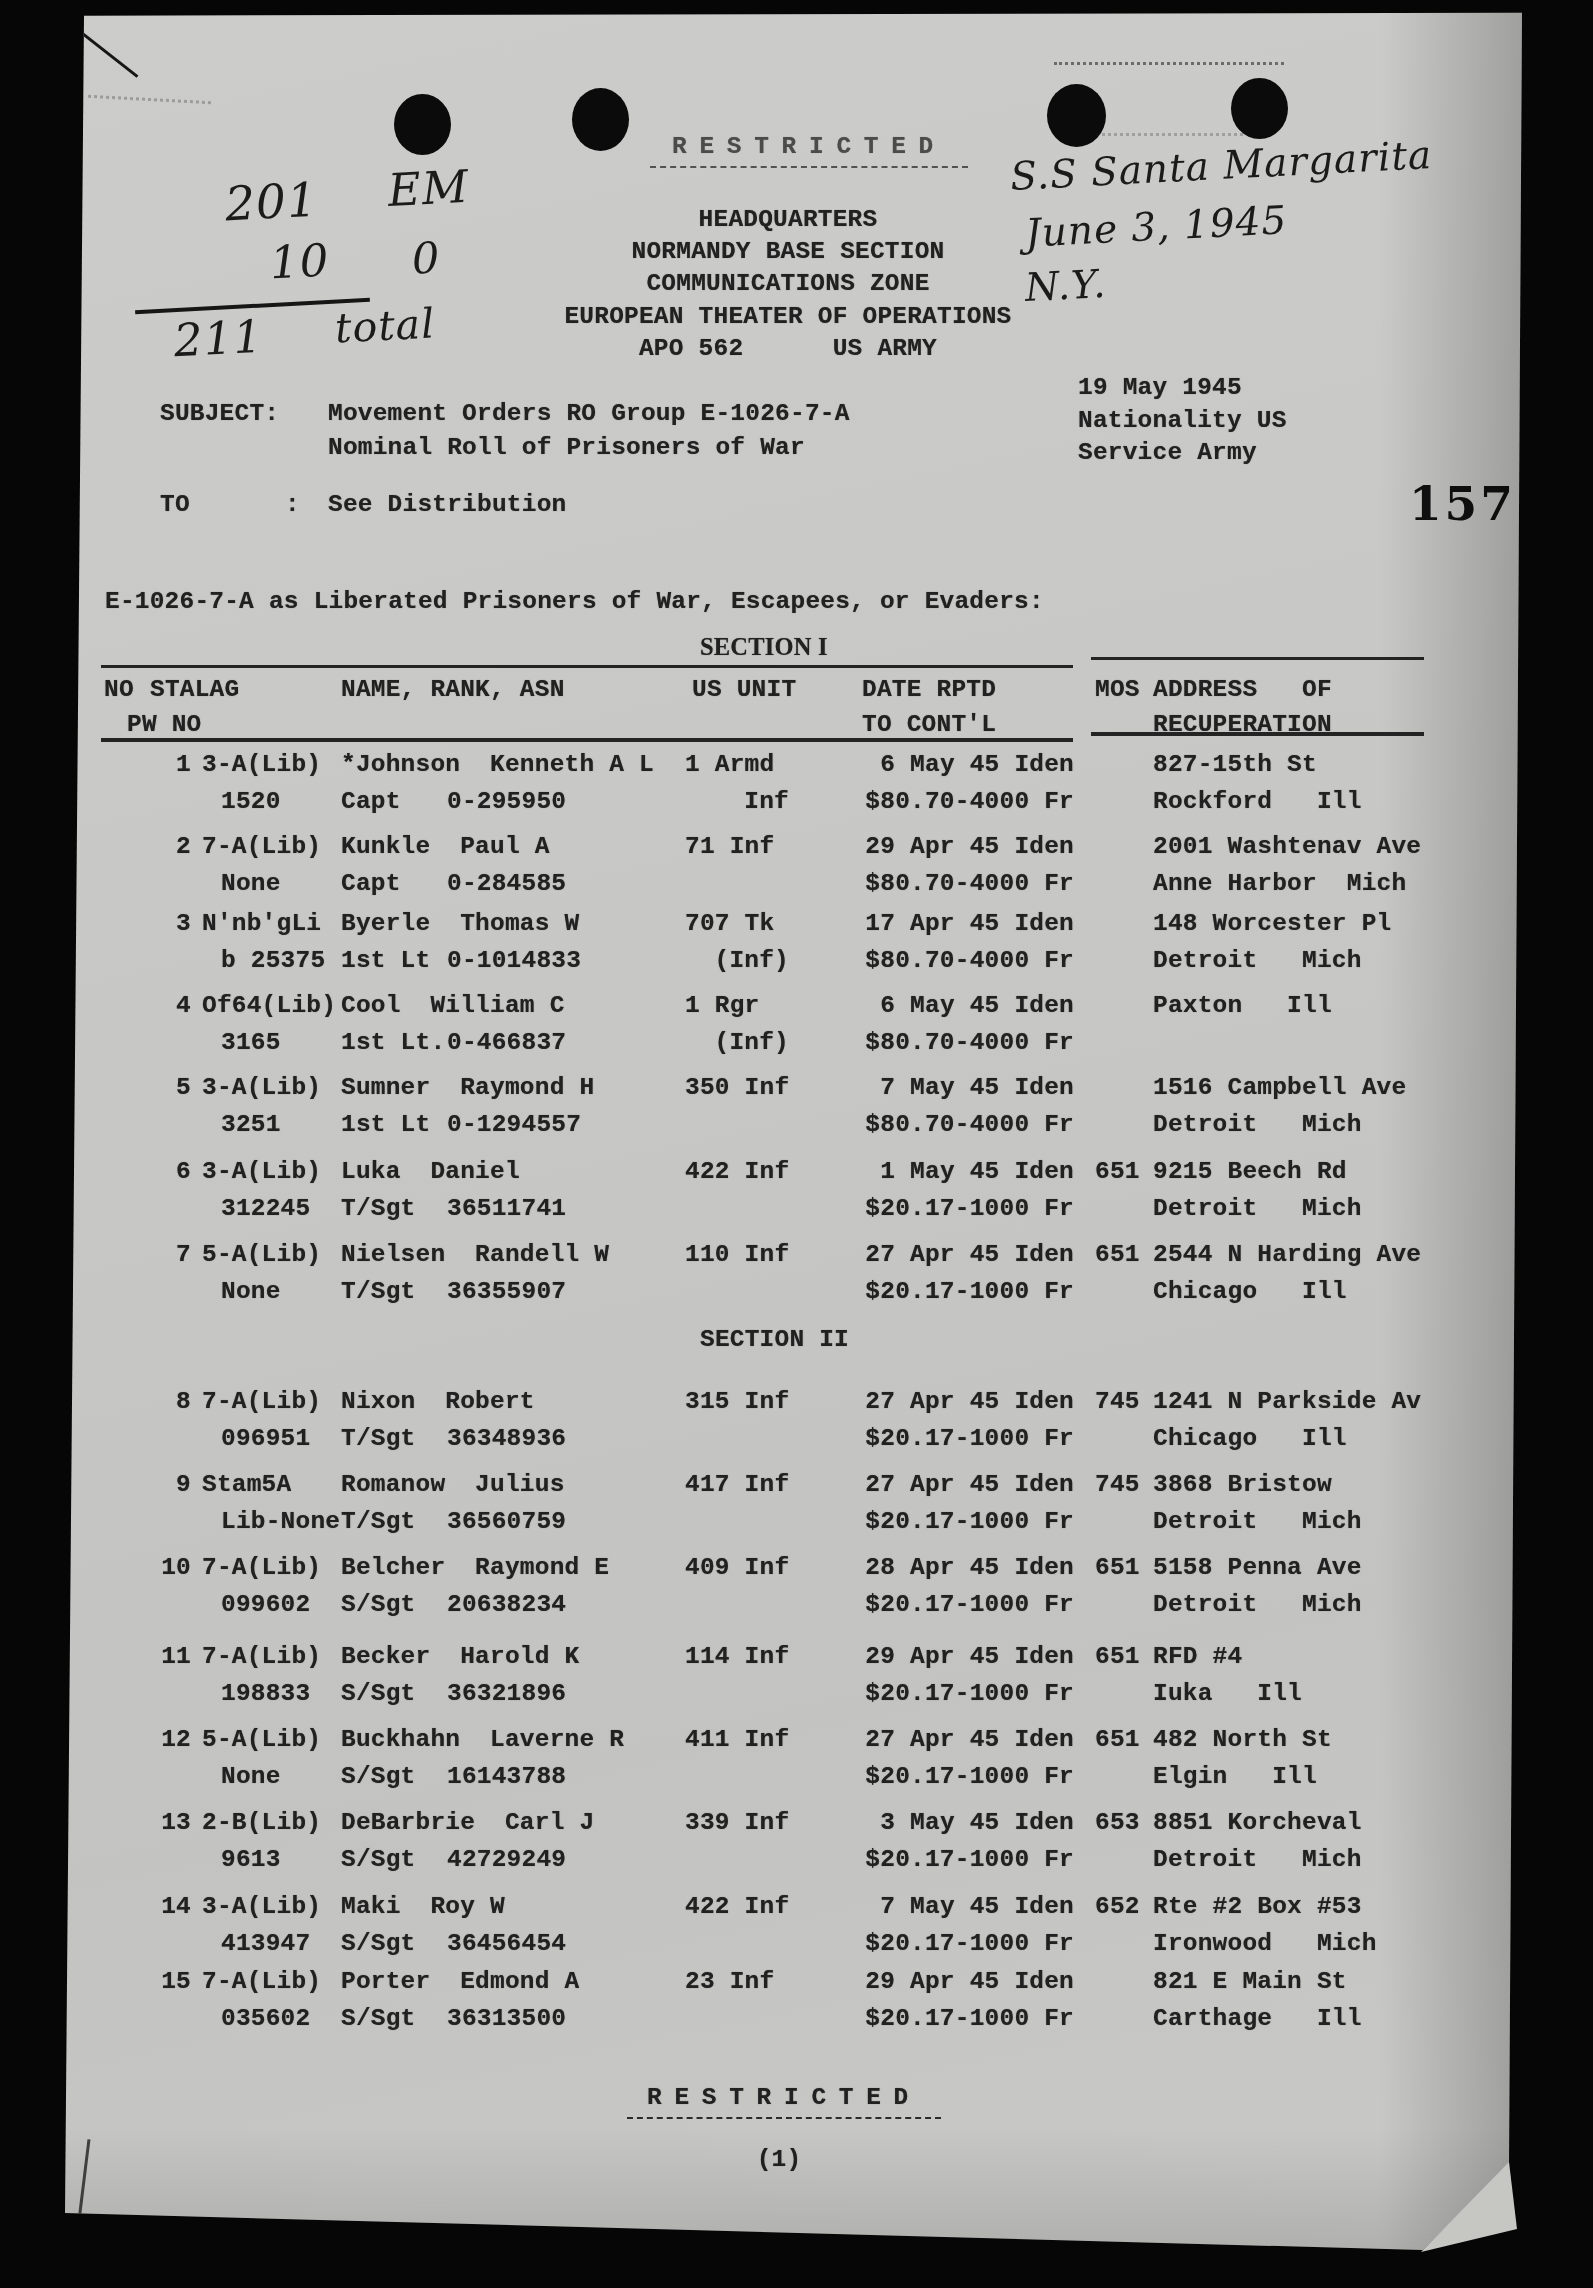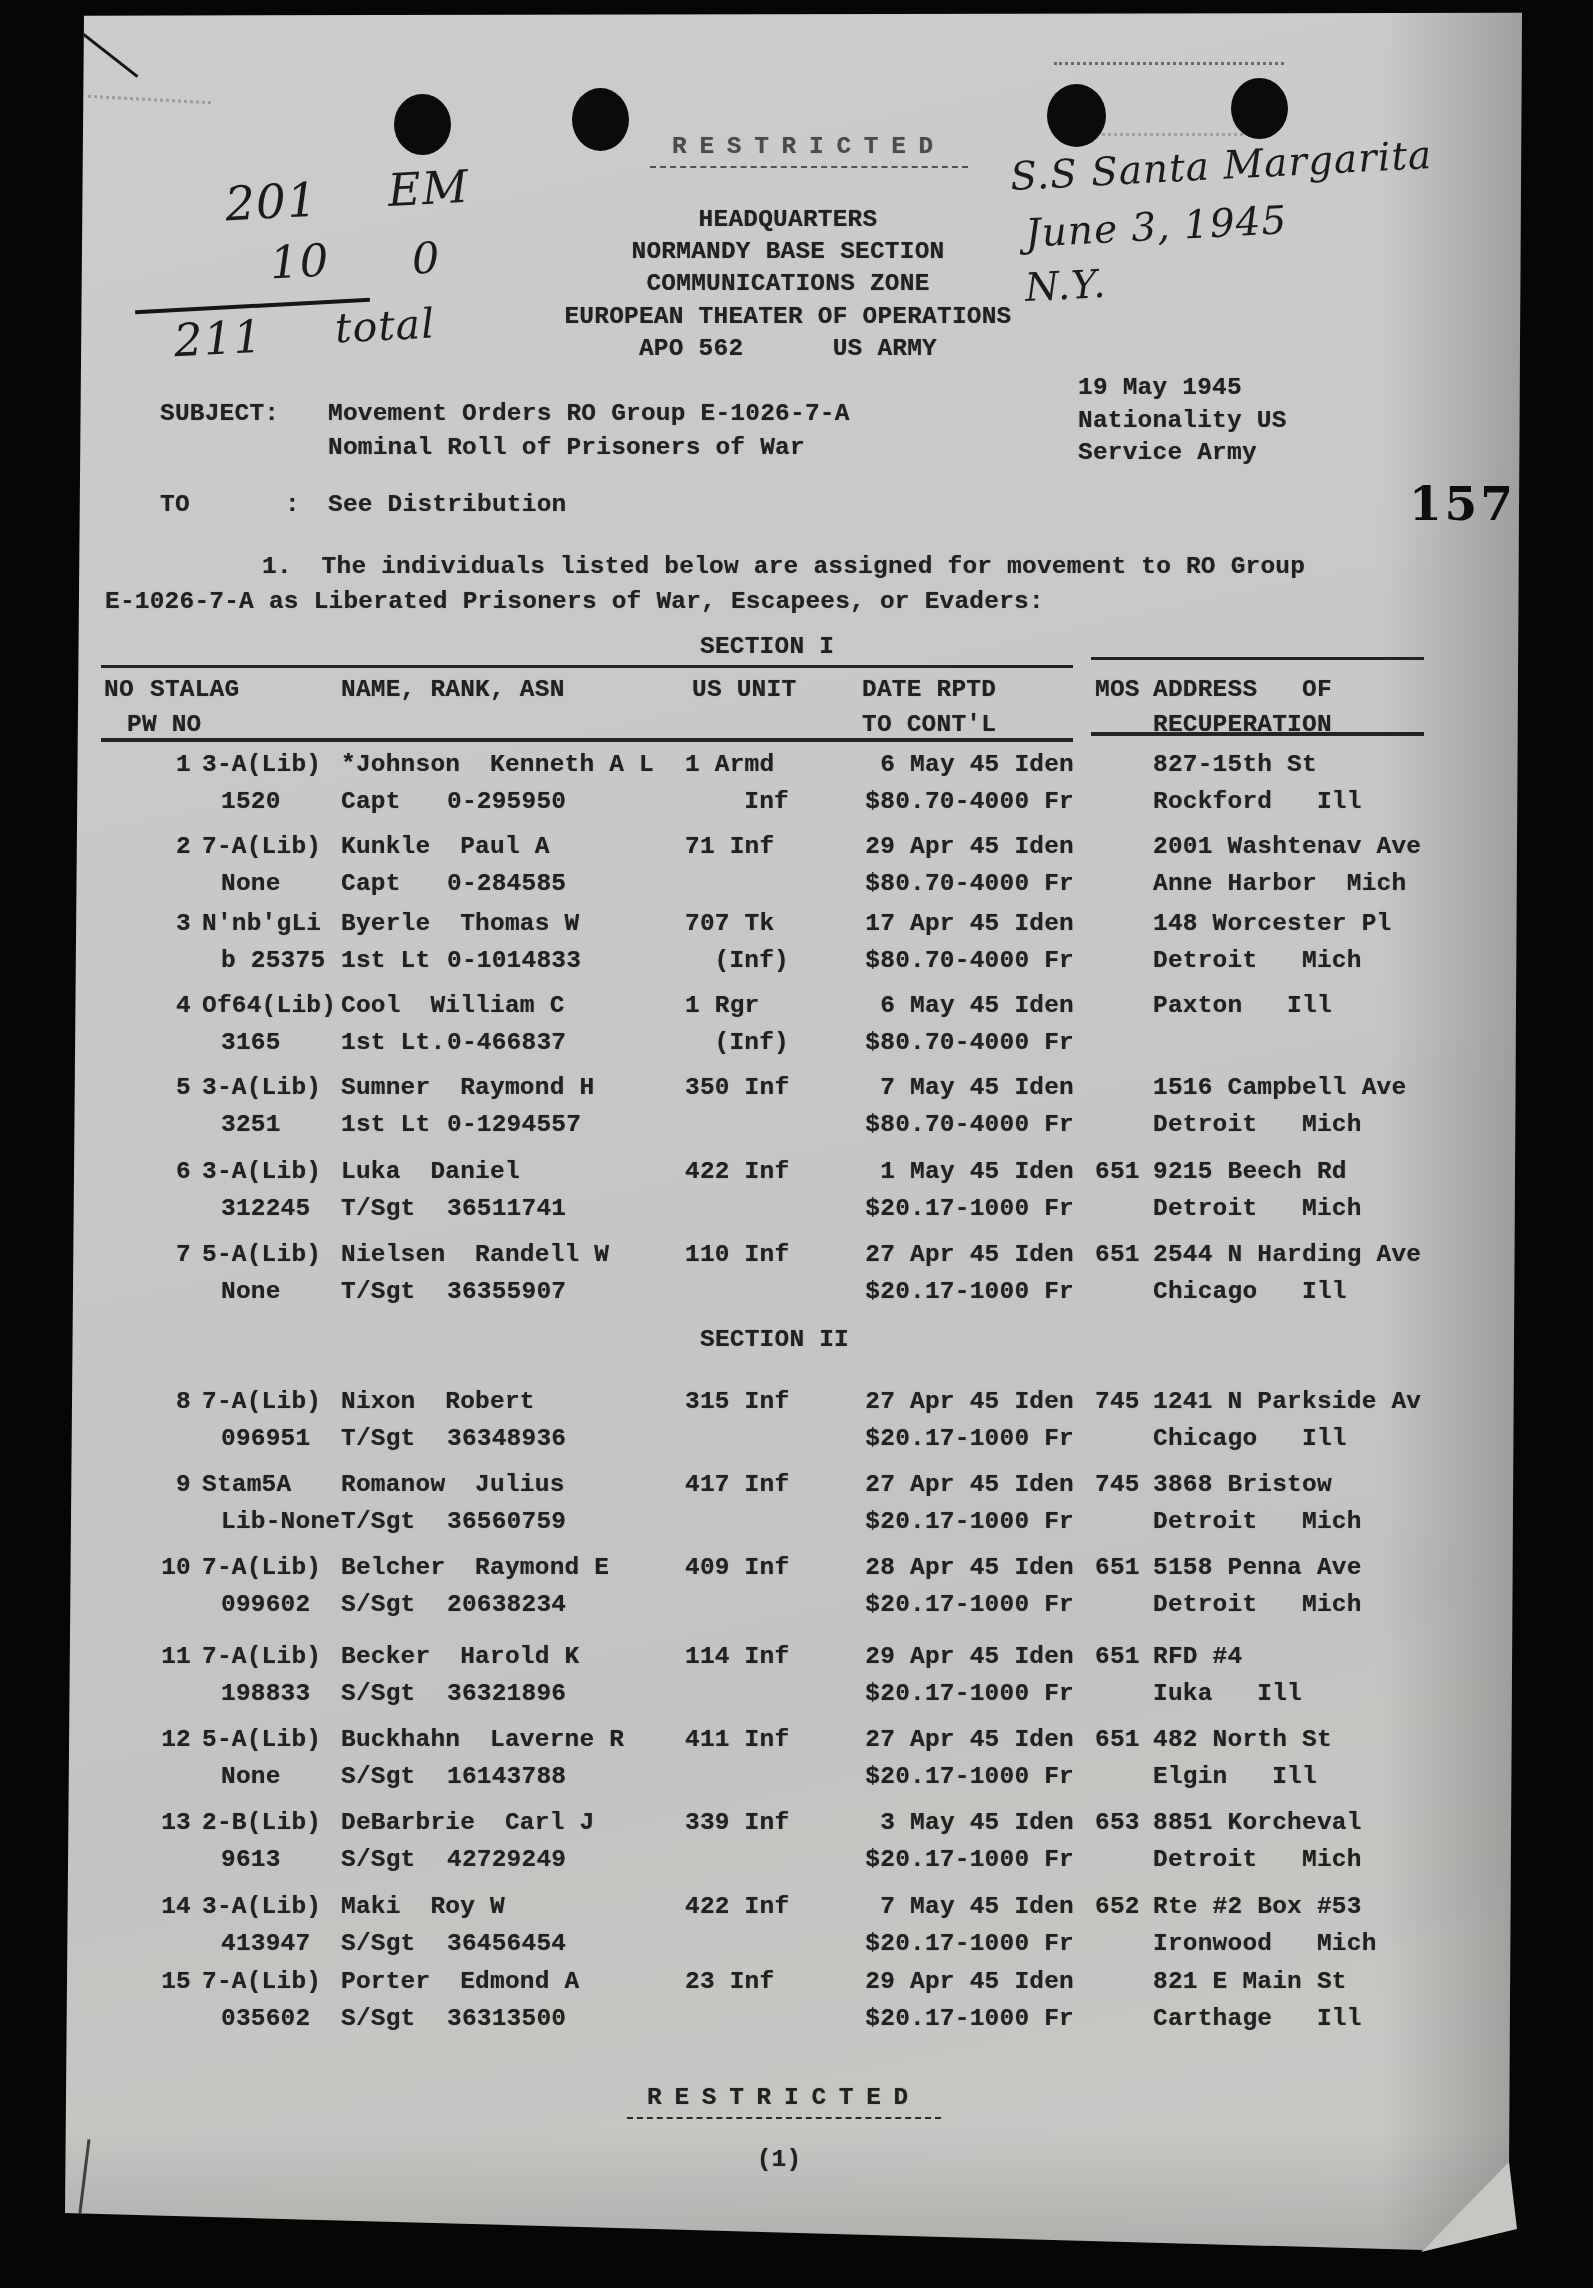--- a/index.html
+++ b/index.html
@@ -97,24 +97,23 @@
     <div class="stamp" style="left:1409px;top:476px;">157</div>
 
     <div class="t" style="left:160px;top:402px;">SUBJECT:</div>
     <div class="t" style="left:328px;top:402px;">Movement Orders RO Group E-1026-7-A</div>
     <div class="t" style="left:328px;top:436px;text-align:center;">Nominal Roll of Prisoners of War</div>
 
     <div class="t" style="left:160px;top:493px;">TO</div>
     <div class="t" style="left:285px;top:493px;">:</div>
     <div class="t" style="left:328px;top:493px;">See Distribution</div>
 
-    <div class="t" style="left:262px;top:555px;">1.  The individuals listed below are assigned for movement to RO Group</div>
     <div class="t" style="left:105px;top:590px;">E-1026-7-A as Liberated Prisoners of War, Escapees, or Evaders:</div>
 
-    <div class="t" style="left:700px;top:635px;">SECTION I</div>
+    <div class="t" style="left:700px;top:635px;font-family:Liberation Serif, serif;">SECTION I</div>
 
     <div class="rule" style="left:101px;top:665px;width:972px;height:2.9px;"></div>
     <div class="rule" style="left:1091px;top:657px;width:333px;height:2.9px;"></div>
 
     <div>
       <div class="t" style="left:104px;top:678px;">NO</div>
       <div class="t" style="left:150px;top:678px;">STALAG</div>
       <div class="t" style="left:341px;top:678px;">NAME, RANK, ASN</div>
       <div class="t" style="left:692px;top:678px;">US UNIT</div>
       <div class="t" style="left:862px;top:678px;">DATE RPTD</div>

